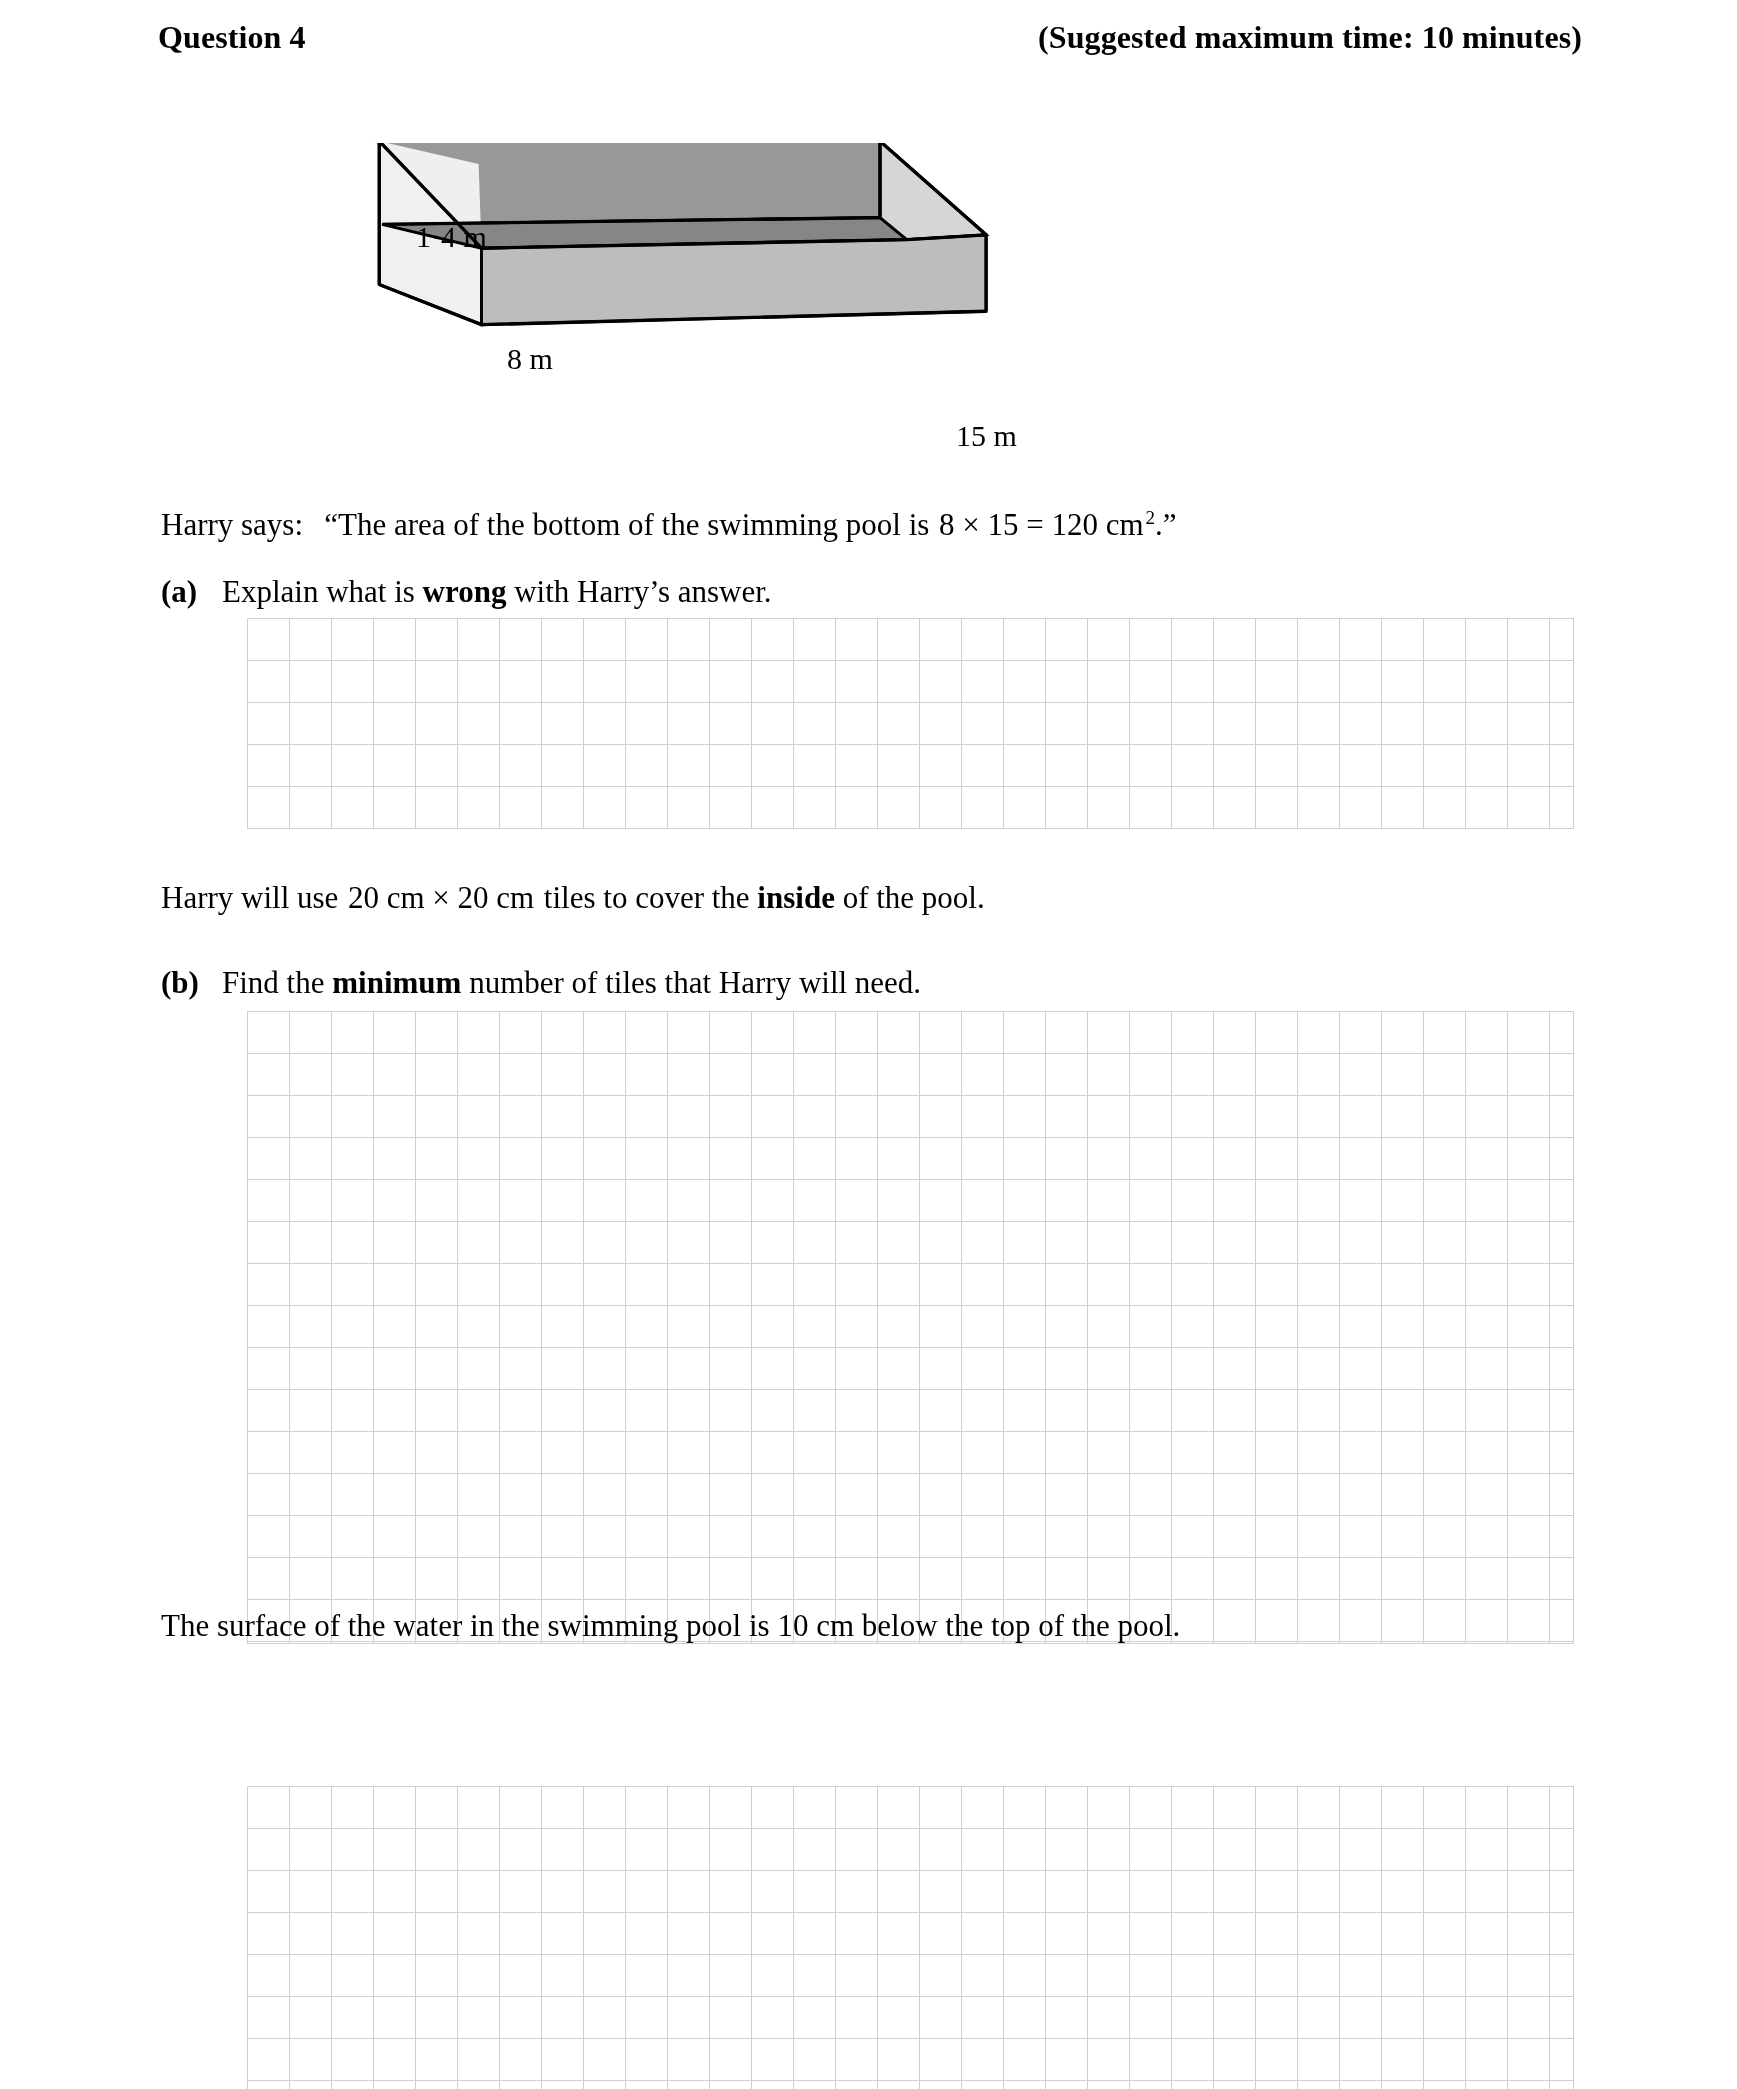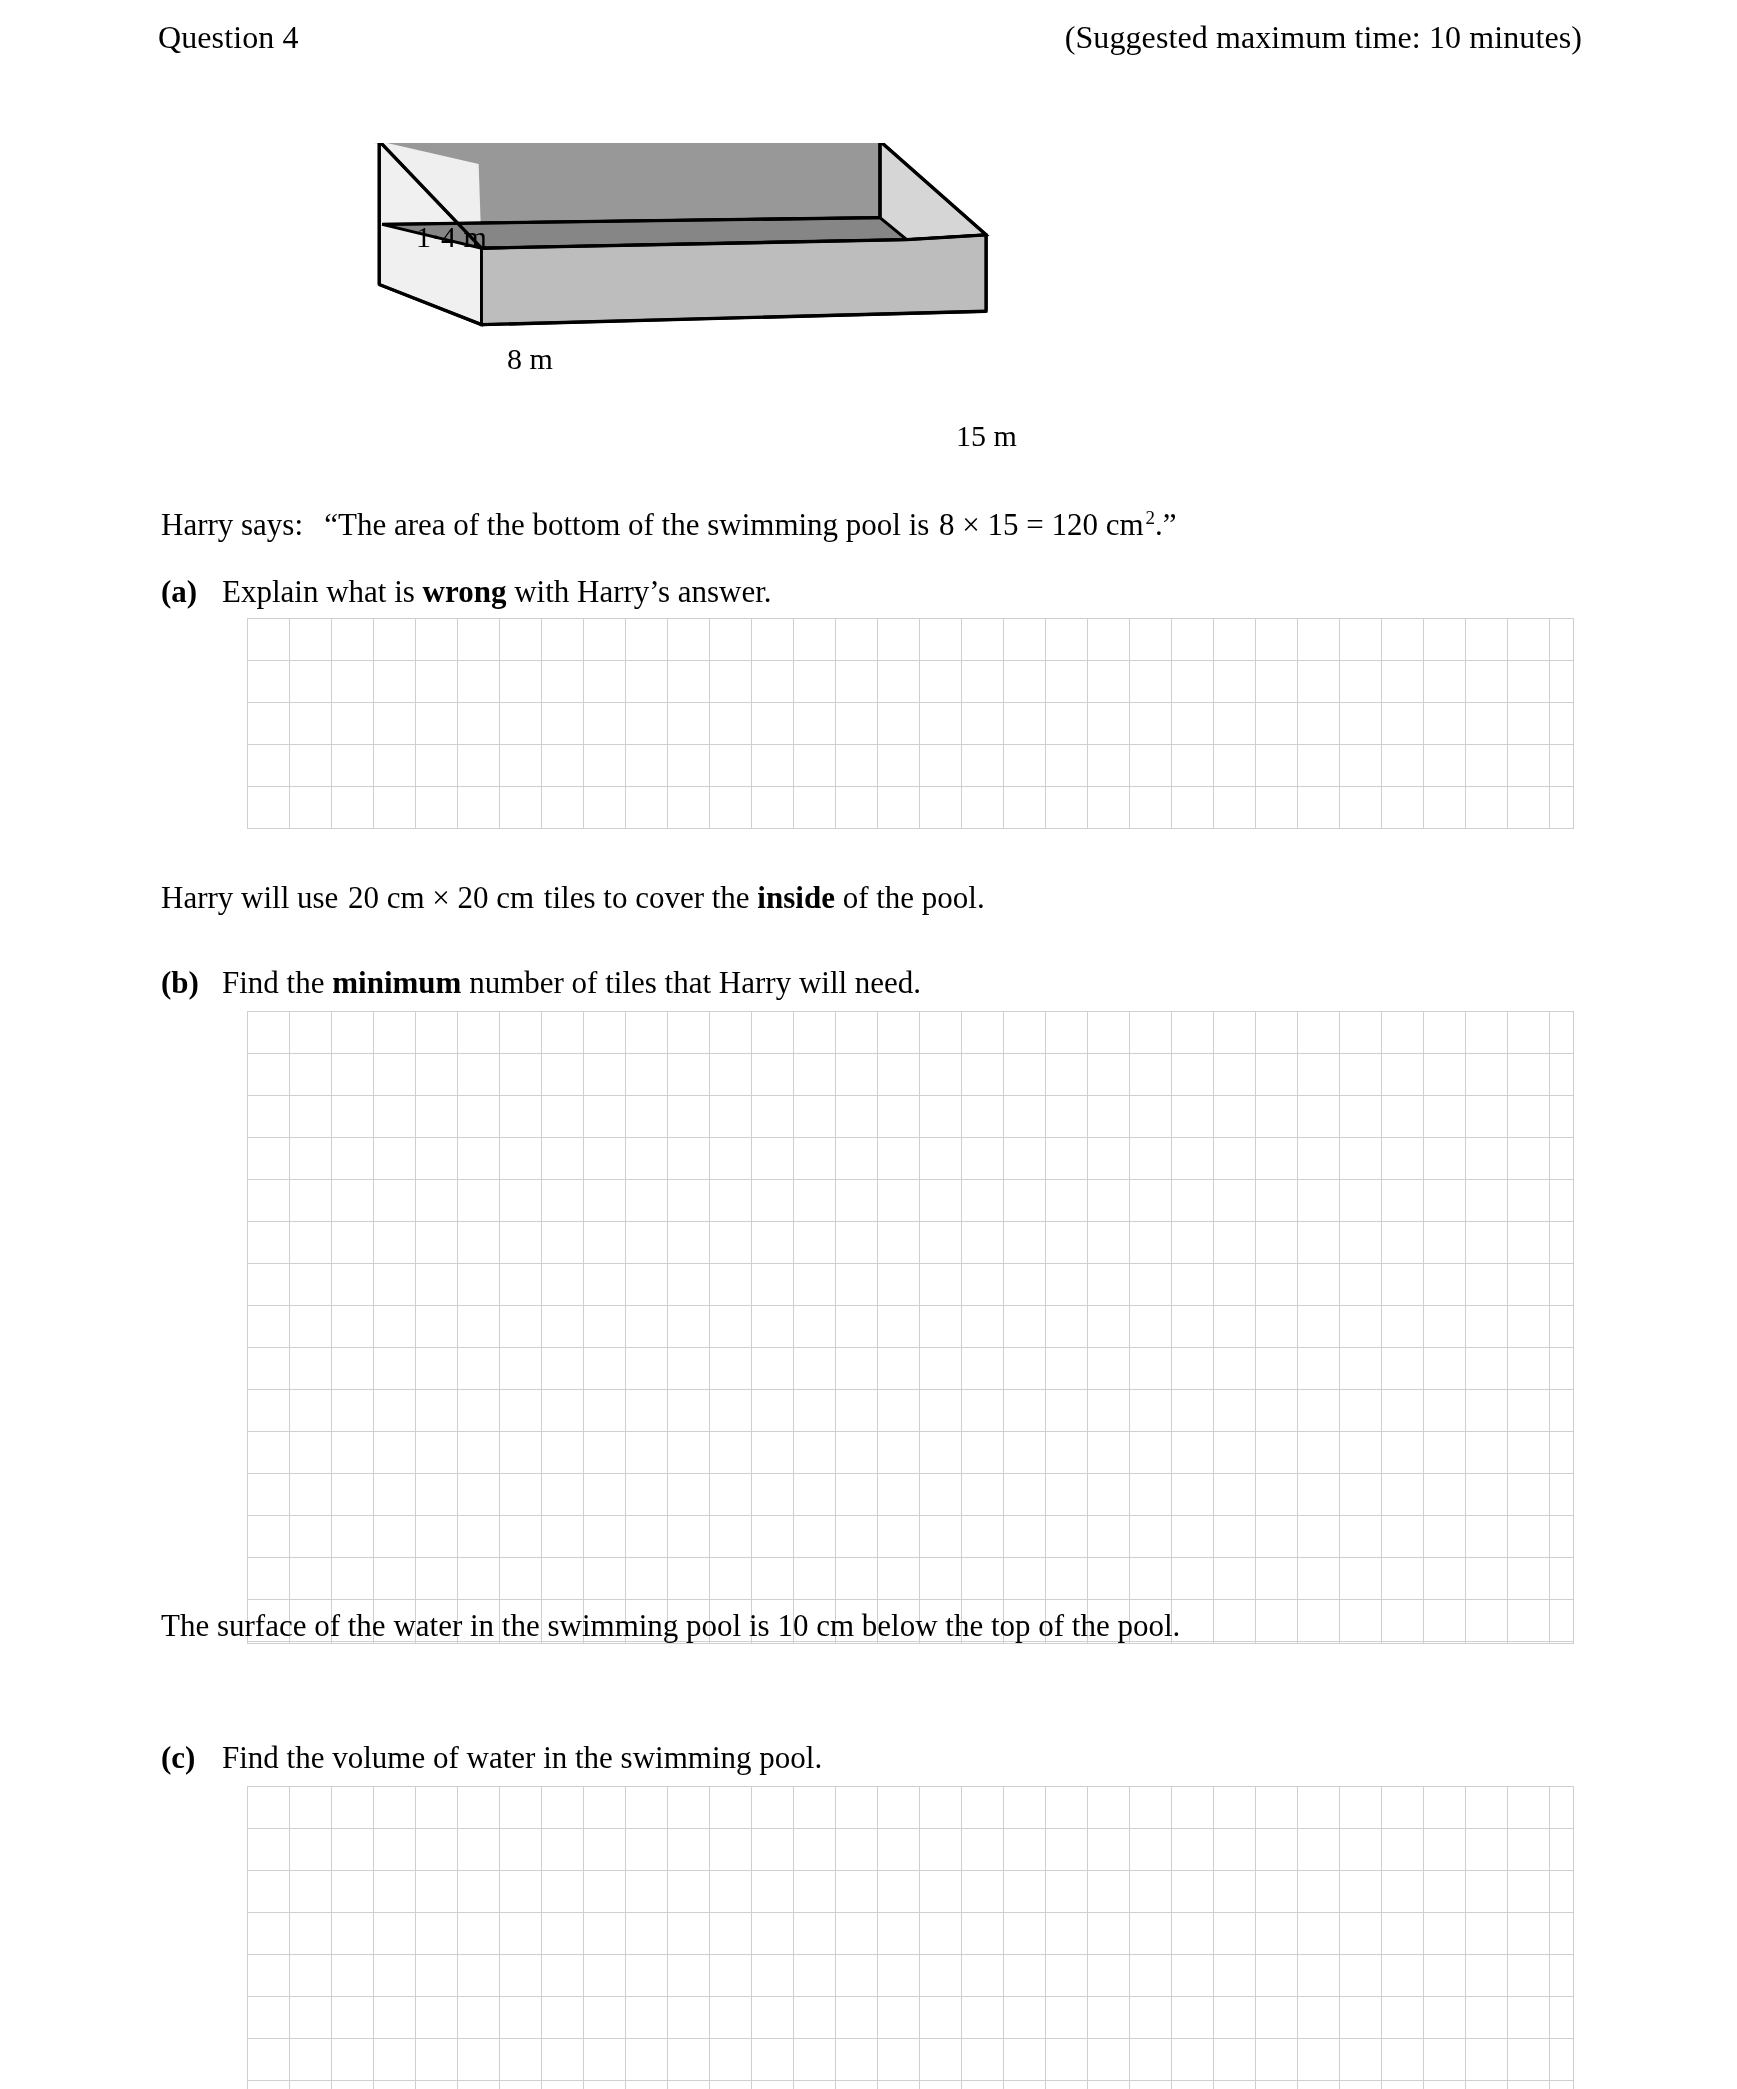--- a/index.html
+++ b/index.html
@@ -25,21 +25,21 @@
   
   .header-row {
     position: absolute;
     left: 158px;
     top: 19px;
     width: 1424px;
     display: flex;
     justify-content: space-between;
     align-items: flex-end;
     font-size: 32px;
-    font-weight: normal;
+    font-weight: bold;
   }
   .header-row .q-title { letter-spacing: 0.1px; }
   .header-row .q-time  { letter-spacing: 0.1px; }
 
   
   .para {
     position: absolute;
     font-size: 31px;
     line-height: 36px;
     white-space: nowrap;
@@ -196,19 +196,16 @@
 
   <div class="part part-b">
     <span class="lbl">(b)</span><span>Find the</span>
     <b class="strong">minimum</b>
     <span>number of tiles that Harry will need.</span>
   </div>
   <div class="grid grid-b" style="background-image: linear-gradient(to right, rgb(207, 207, 207) 1px, transparent 1px), linear-gradient(rgb(207, 207, 207) 1px, transparent 1px); background-size: 42px 42px; border-color: rgb(207, 207, 207);"></div>
 
   <div class="para water-line">The surface of the water in the swimming pool is 10 cm below the top of the pool.</div>
 
-  <div class="part part-c">
-    <span class="lbl">(c)</span><span>Find the volume of water in the swimming pool.</span>
-  </div>
   <div class="grid grid-c" style="background-image: linear-gradient(to right, rgb(207, 207, 207) 1px, transparent 1px), linear-gradient(rgb(207, 207, 207) 1px, transparent 1px); background-size: 42px 42px; border-color: rgb(207, 207, 207);"></div>
 
 </div>
 
 
 </body></html>

